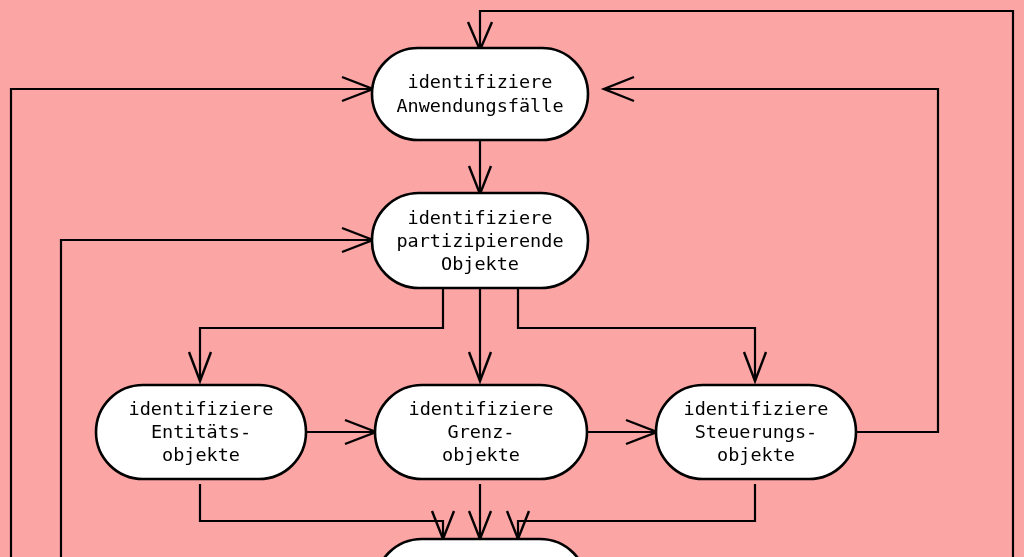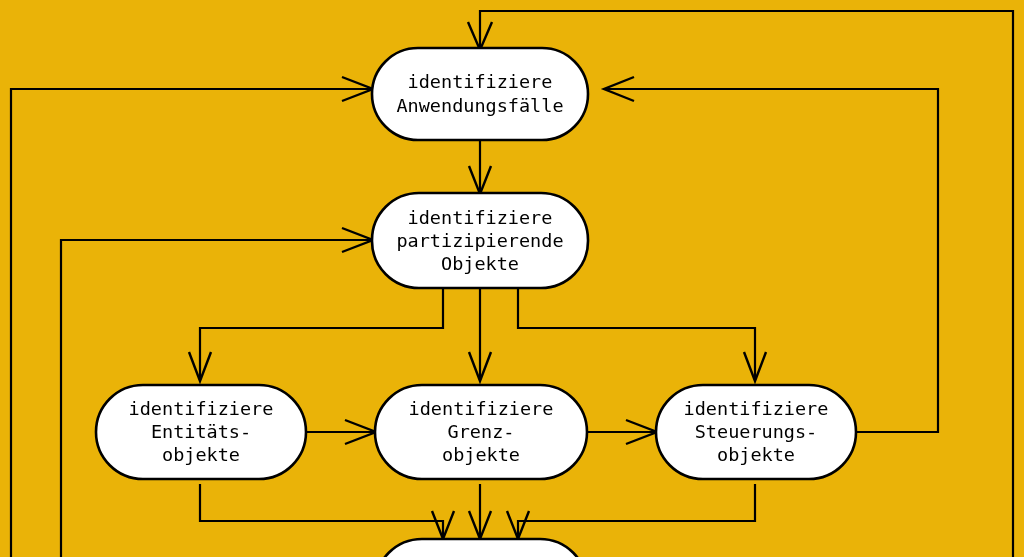--- a/index.html
+++ b/index.html
@@ -11,21 +11,21 @@
   body {
     width: 1024px;
     height: 557px;
     overflow: hidden;
     font-family: "DejaVu Sans Mono", monospace;
   }
   #diagram-root {
     position: relative;
     width: 1024px;
     height: 557px;
-    background: #eab308;
+    background: #fca5a5;
   }
   svg#flowchart {
     display: block;
     width: 1024px;
     height: 557px;
   }
   .node-shape {
     fill: #ffffff;
     stroke: #000000;
     stroke-width: 2.6;

